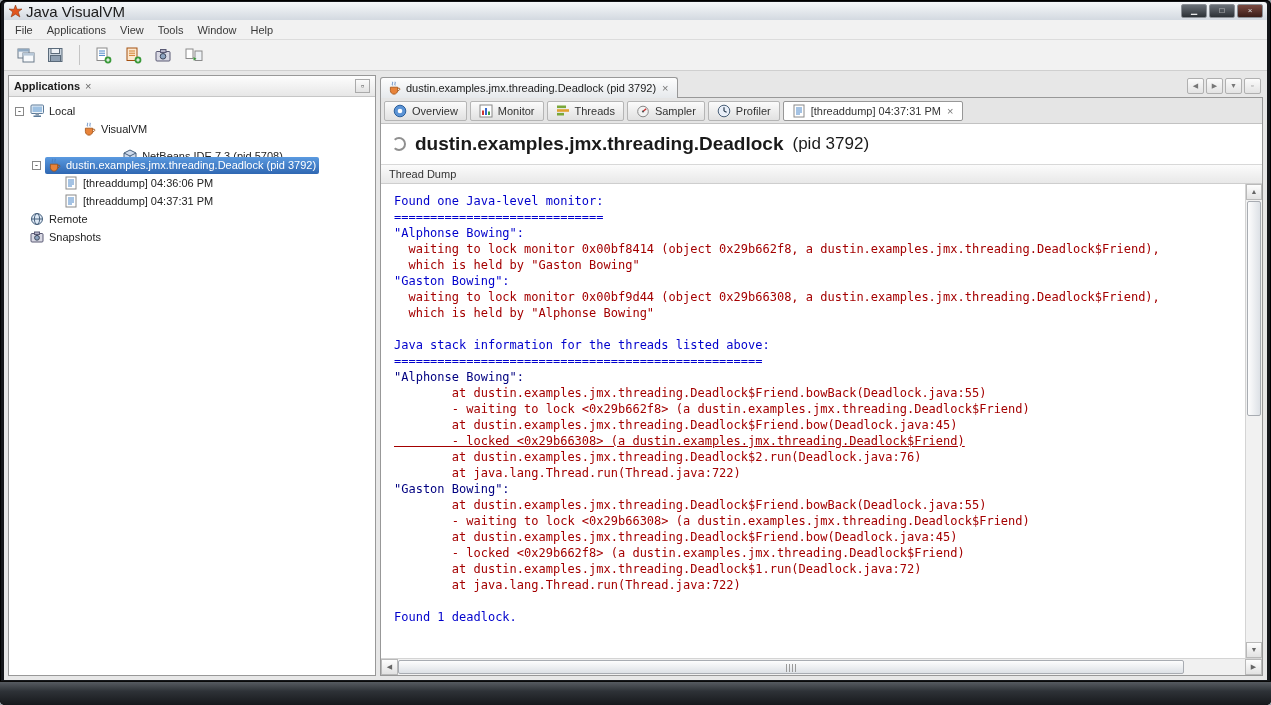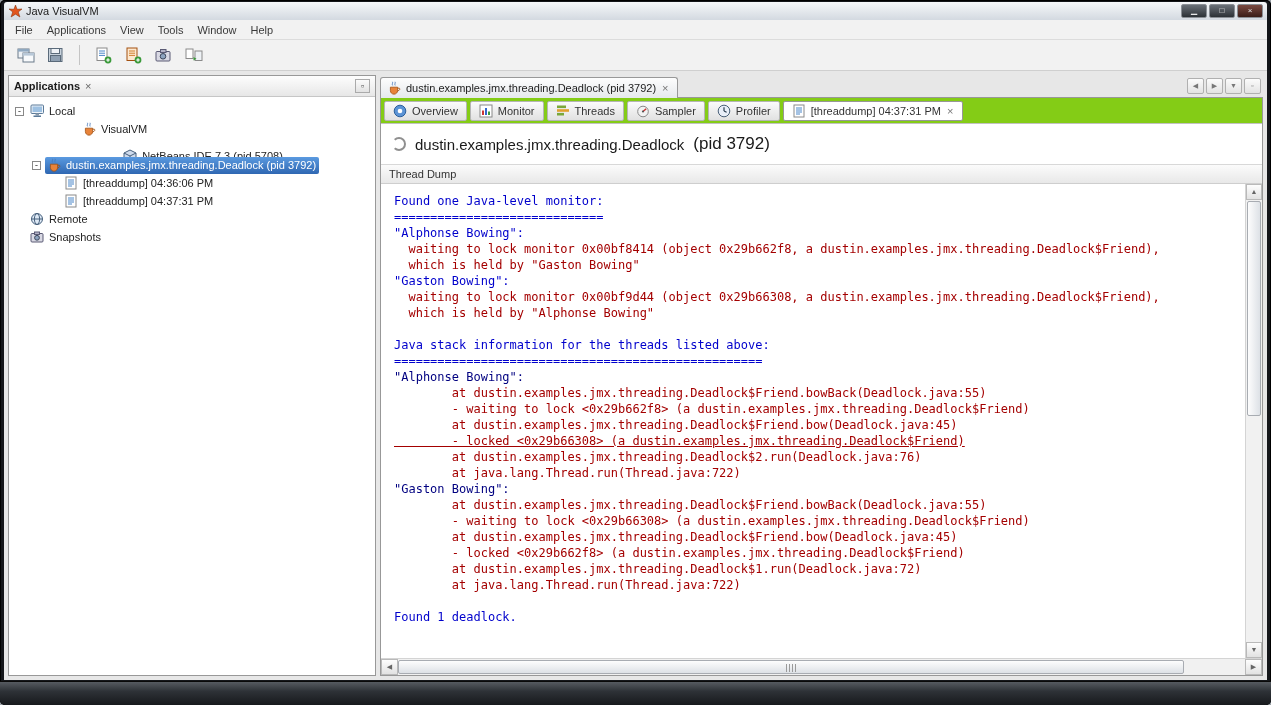--- a/index.html
+++ b/index.html
@@ -6,21 +6,21 @@
   html,body { width:1271px; height:705px; overflow:hidden; }
   body { font-family:"Liberation Sans","DejaVu Sans",sans-serif; font-size:11px; color:#222; background:#9aa0a6; }
 
   .window { position:relative; width:1271px; height:705px; background:#14161a; border-radius:5px; overflow:hidden; box-shadow:0 0 0 1px #000 inset; }
 
   
   .titlebar { position:absolute; top:2px; left:4px; right:4px; height:18px;
     background:linear-gradient(#f6f8fa,#d3d9e0); border-radius:3px 3px 0 0;
     display:flex; align-items:center; padding:0 4px; }
   .app-icon { width:14px; height:14px; display:inline-flex; margin-right:4px; }
-  .title-text { font-size:11px; color:#1a1a1a; }
+  .title-text { font-size:15px; color:#1a1a1a; }
   .win-controls { margin-left:auto; display:flex; gap:2px; }
   .win-btn { width:26px; height:14px; background:linear-gradient(#6a7078,#2c3136);
     border:1px solid #8a8f95; border-radius:2px; color:#e8e8e8; font-size:8px; line-height:12px;
     text-align:center; cursor:default; }
   .win-btn.close { background:linear-gradient(#7a4a42,#3a1d18); }
 
   
   .menubar { position:absolute; top:20px; left:4px; right:4px; height:20px; background:#f2f2f2;
     border-bottom:1px solid #dcdcdc; display:flex; align-items:center; padding-left:4px; }
   .menu-item { padding:3px 7px; color:#3a3a3a; }
@@ -59,31 +59,31 @@
   .doctab { height:21px; margin-bottom:-1px; z-index:2; background:linear-gradient(#fdfdfd,#e6e9ec);
     border:1px solid #989898; border-bottom:none; border-radius:3px 3px 0 0;
     display:flex; align-items:center; gap:5px; padding:0 7px; }
   .doctab .tab-icon { width:13px; height:14px; display:inline-flex; }
   .tab-close { color:#777; font-size:11px; line-height:10px; padding:0 1px; }
   .tab-controls { margin-left:auto; display:flex; gap:2px; align-items:center; padding:0 2px 3px 0; }
   .tab-ctrl { width:17px; height:16px; border:1px solid #b0b0b0; background:linear-gradient(#fbfbfb,#e3e3e3);
     font-size:7px; color:#777; text-align:center; line-height:14px; border-radius:2px; }
 
   .main-box { flex:1; border:1px solid #989898; background:#fff; display:flex; flex-direction:column; min-height:0; }
-  .subtab-bar { height:26px; flex:none; background:#84cc16; border-bottom:1px solid #c2c2c2;
+  .subtab-bar { height:26px; flex:none; background:#e5e5e5; border-bottom:1px solid #c2c2c2;
     display:flex; align-items:center; padding:0 3px; gap:3px; }
   .subtab { height:20px; display:inline-flex; align-items:center; gap:5px; padding:0 8px;
     border:1px solid #b5b5b5; background:linear-gradient(#fbfbfb,#e1e1e1); border-radius:2px; color:#333; }
   .subtab.active { background:#fff; border-color:#979797; }
   .subtab .icon { width:14px; height:14px; display:inline-flex; }
 
   .content { flex:1; display:flex; flex-direction:column; min-height:0; background:#fff; }
   .heading-row { height:40px; flex:none; display:flex; align-items:center; gap:9px; padding-left:11px; }
   .spinner { width:14px; height:14px; border:2px solid #8f8f8f; border-left-color:transparent; border-radius:50%; }
-  .heading-name { font-size:15px; font-weight:normal; color:#1a1a1a; }
+  .heading-name { font-size:19px; font-weight:bold; color:#1a1a1a; }
   .heading-pid { font-size:17px; color:#1a1a1a; }
   .section-bar { height:20px; flex:none; background:linear-gradient(#fbfbfb,#e8e8e8);
     border-top:1px solid #d8d8d8; border-bottom:1px solid #cecece; display:flex; align-items:center;
     padding-left:8px; color:#333; }
 
   .dump-viewport { flex:1; display:flex; min-height:0; }
   .dump-text { flex:1; padding:9px 0 0 13px; font-family:"DejaVu Sans Mono","Liberation Mono",monospace;
     font-size:12px; line-height:16px; overflow:hidden; }
   .dump-line { white-space:pre; height:16px; }
 

